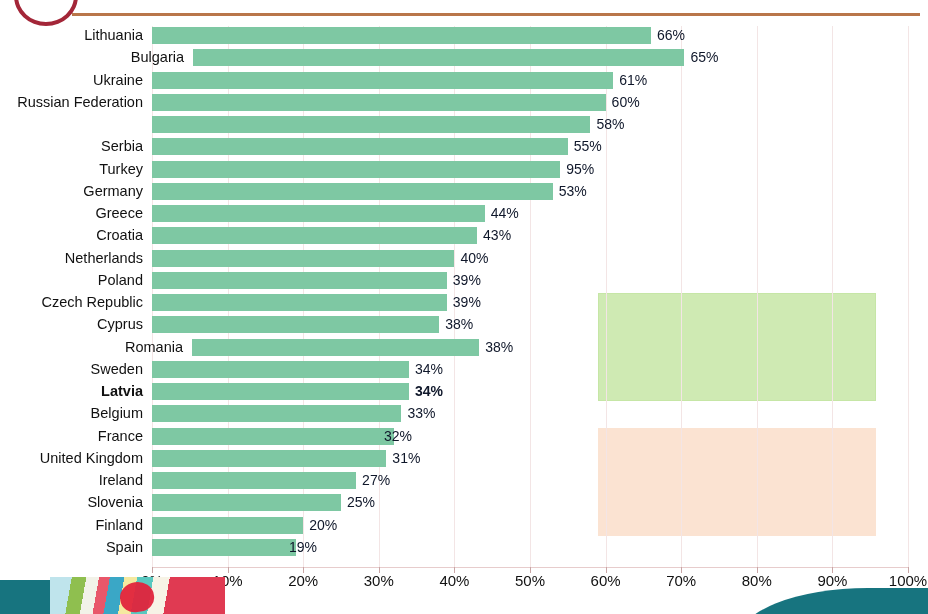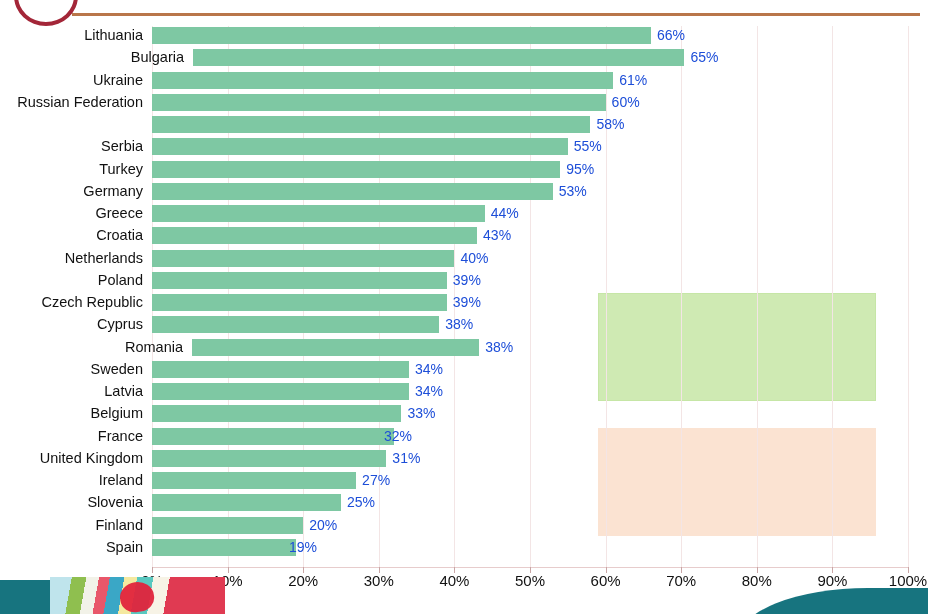--- a/index.html
+++ b/index.html
@@ -92,21 +92,21 @@
     left: 0;
     top: 0;
     height: 17px;
     background: #7ec8a3;
   }
   .bar-value {
     position: absolute;
     top: -1px;
     white-space: nowrap;
     font-size: 14px;
-    color: #1d4ed8;
+    color: #0f172a;
     line-height: 18px;
   }
 
   
   #axis-labels {
     position: absolute;
     left: 152px;
     top: 572px;
     width: 756px;
     height: 22px;
@@ -319,21 +319,21 @@
         <div class="row" style="top: 312.5px; margin-left: 40px;">
           <div class="row-label">Romania</div>
           <div class="bar" style="width: 287.28px; height: 17px; background: rgb(126, 200, 163);"></div>
           <div class="bar-value" style="left: 293.28px;">38%</div>
         </div>
         <div class="row" style="top: 334.75px;">
           <div class="row-label">Sweden</div>
           <div class="bar" style="width: 257.04px; height: 17px; background: rgb(126, 200, 163);"></div>
           <div class="bar-value" style="left: 263.04px;">34%</div>
         </div>
-        <div class="row" style="top: 357px;">
+        <div class="row" style="top: 357px; font-weight: bold;">
           <div class="row-label">Latvia</div>
           <div class="bar" style="width: 257.04px; height: 17px; background: rgb(126, 200, 163);"></div>
           <div class="bar-value" style="left: 263.04px;">34%</div>
         </div>
         <div class="row" style="top: 379.25px;">
           <div class="row-label">Belgium</div>
           <div class="bar" style="width: 249.48px; height: 17px; background: rgb(126, 200, 163);"></div>
           <div class="bar-value" style="left: 255.48px;">33%</div>
         </div>
         <div class="row" style="top: 401.5px;">

